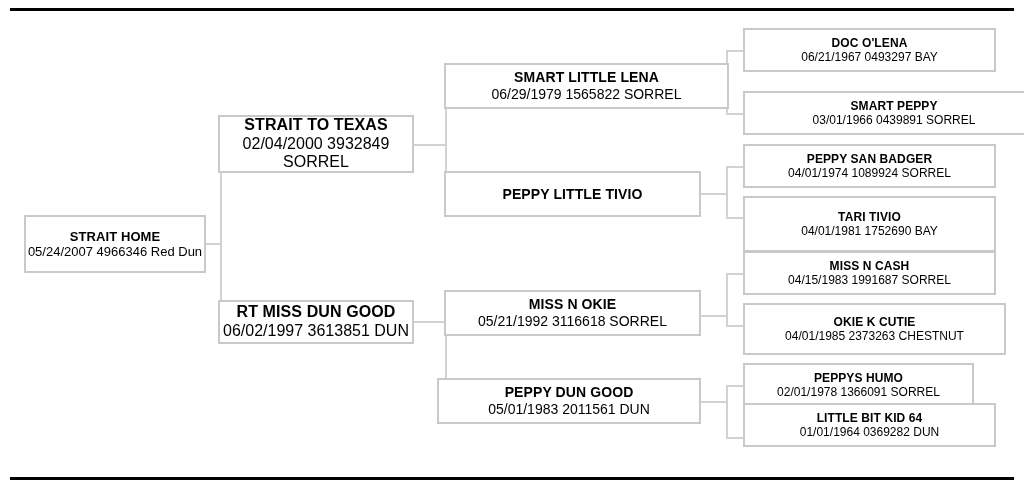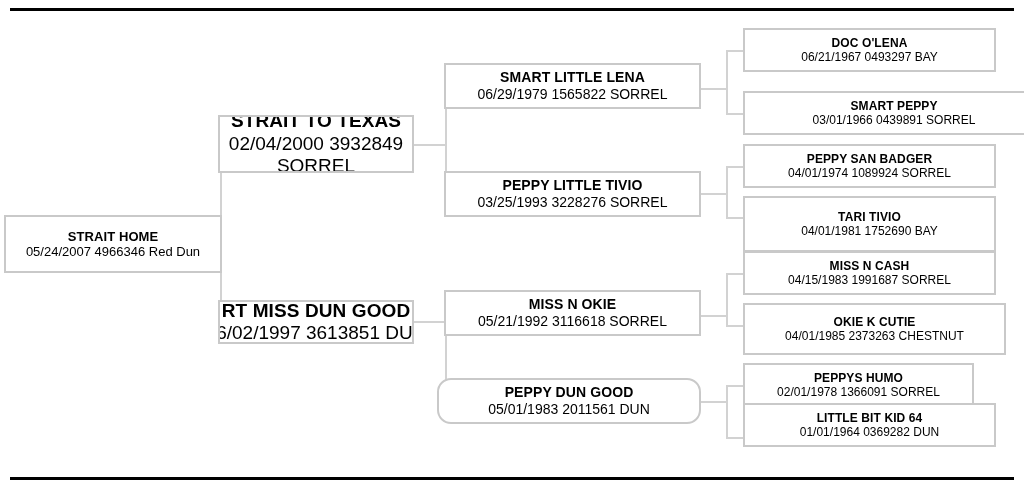--- a/index.html
+++ b/index.html
@@ -54,21 +54,21 @@
     white-space: nowrap;
   }
   .node .info {
     font-size: 13.5px;
     white-space: nowrap;
   }
   .node.wrap .info { white-space: normal; }
 
   
   .gen1 .nm, .gen1 .info { font-size: 13px; }
-  .gen2 .nm, .gen2 .info { font-size: 19px; }
+  .gen2 .nm, .gen2 .info { font-size: 16px; }
   .gen3 .nm, .gen3 .info { font-size: 14px; }
   .gen4 .nm, .gen4 .info { font-size: 12px; }
 
   
   .ln {
     position: absolute;
     background: #d2d2d2;
     z-index: 1;
   }
   .ln.h { height: 2px; }
@@ -111,51 +111,50 @@
   <div class="ln v" style="left:726px; top:315px; height:11px;"></div>
   <div class="ln h" style="left:726px; top:273px; width:18px;"></div>
   <div class="ln h" style="left:726px; top:325px; width:18px;"></div>
 
   <div class="ln h" style="left:700px; top:401px; width:28px;"></div>
   <div class="ln v" style="left:726px; top:385px; height:17px;"></div>
   <div class="ln v" style="left:726px; top:401px; height:37px;"></div>
   <div class="ln h" style="left:726px; top:385px; width:18px;"></div>
   <div class="ln h" style="left:726px; top:437px; width:18px;"></div>
 
-  <div class="node gen1 wrap" style="left:4px; top:215px; width:218px; height:58px;">
+  <div class="node gen1 wrap" style="left:24px; top:215px; width:182px; height:58px;">
     <div class="nm">STRAIT HOME</div>
     <div class="info">05/24/2007 4966346 Red Dun</div>
   </div>
 
   <div class="node gen2 wrap" style="left:218px; top:115px; width:196px; height:58px;">
     <div class="nm">STRAIT TO TEXAS</div>
     <div class="info">02/04/2000 3932849 SORREL</div>
   </div>
 
   <div class="node gen2" style="left:218px; top:300px; width:196px; height:44px;">
     <div class="nm">RT MISS DUN GOOD</div>
     <div class="info">06/02/1997 3613851 DUN</div>
   </div>
 
-  <div class="node gen3" style="left:444px; top:63px; width:257px; height:46px;">
+  <div class="node gen3" style="left:444px; top:63px; width:285px; height:46px;">
     <div class="nm">SMART LITTLE LENA</div>
     <div class="info">06/29/1979 1565822 SORREL</div>
   </div>
 
   <div class="node gen3" style="left:444px; top:171px; width:257px; height:46px;">
     <div class="nm">PEPPY LITTLE TIVIO</div>
-    <div class="info">03/25/1993 3228276 SORREL</div>
   </div>
 
   <div class="node gen3" style="left:444px; top:290px; width:257px; height:46px;">
     <div class="nm">MISS N OKIE</div>
     <div class="info">05/21/1992 3116618 SORREL</div>
   </div>
 
-  <div class="node gen3" style="left:437px; top:378px; width:264px; height:46px;border-radius:14px;">
+  <div class="node gen3" style="left:437px; top:378px; width:264px; height:46px;">
     <div class="nm">PEPPY DUN GOOD</div>
     <div class="info">05/01/1983 2011561 DUN</div>
   </div>
 
   <div class="node gen4" style="left:743px; top:28px; width:253px; height:44px;">
     <div class="nm">DOC O'LENA</div>
     <div class="info">06/21/1967 0493297 BAY</div>
   </div>
 
   <div class="node gen4" style="left:743px; top:91px; width:302px; height:44px;">

